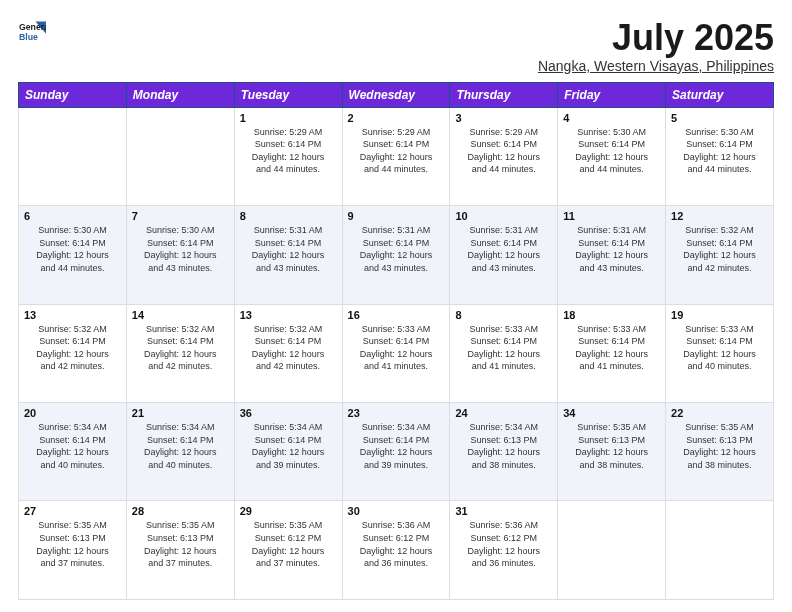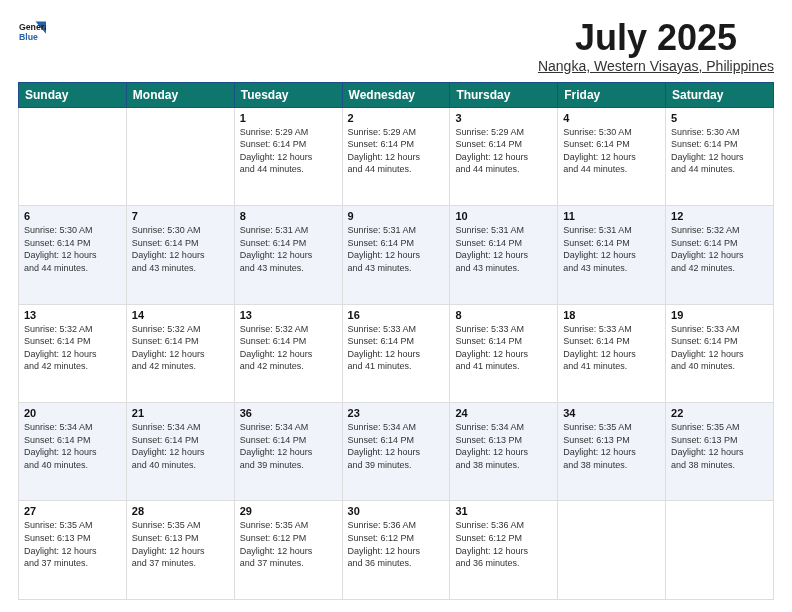--- a/index.html
+++ b/index.html
@@ -27,48 +27,49 @@
       display: flex;
       align-items: center;
       gap: 0px;
     }
     .logo-icon {
       width: 28px;
       height: 28px;
       margin-right: 2px;
     }
     .title-block {
-      text-align: center;
+      text-align: right;
     }
     .title-main {
       font-size: 36px;
       font-weight: bold;
       color: #1a1a1a;
       line-height: 1.1;
     }
     .title-sub {
       font-size: 14px;
       color: #333;
       text-decoration: underline;
     }
     .calendar {
       flex: 1;
       border: 1px solid #ccc;
       border-collapse: collapse;
       width: 100%;
       table-layout: fixed;
     }
     .calendar th {
-      background: #0f766e;
+      background: #6d28d9;
       color: #fff;
       text-align: left;
       padding: 5px 6px;
       font-size: 12px;
       font-weight: bold;
       border: 1px solid #1a4f8a;
+      font-style: italic;
     }
     .calendar td {
       vertical-align: top;
       padding: 4px 5px;
       border: 1px solid #ddd;
       font-size: 9.5px;
       color: #222;
       height: 82px;
       background: #fff;
     }
@@ -78,20 +79,21 @@
     .day-num {
       font-size: 11px;
       font-weight: bold;
       margin-bottom: 2px;
       color: #111;
     }
     .day-info {
       font-size: 9px;
       color: #333;
       line-height: 1.4;
+      text-align: center;
     }
     .empty {
       background: #fff;
     }
   </style>
 </head>
 <body>
 
 <div class="page">
   <div class="header">

